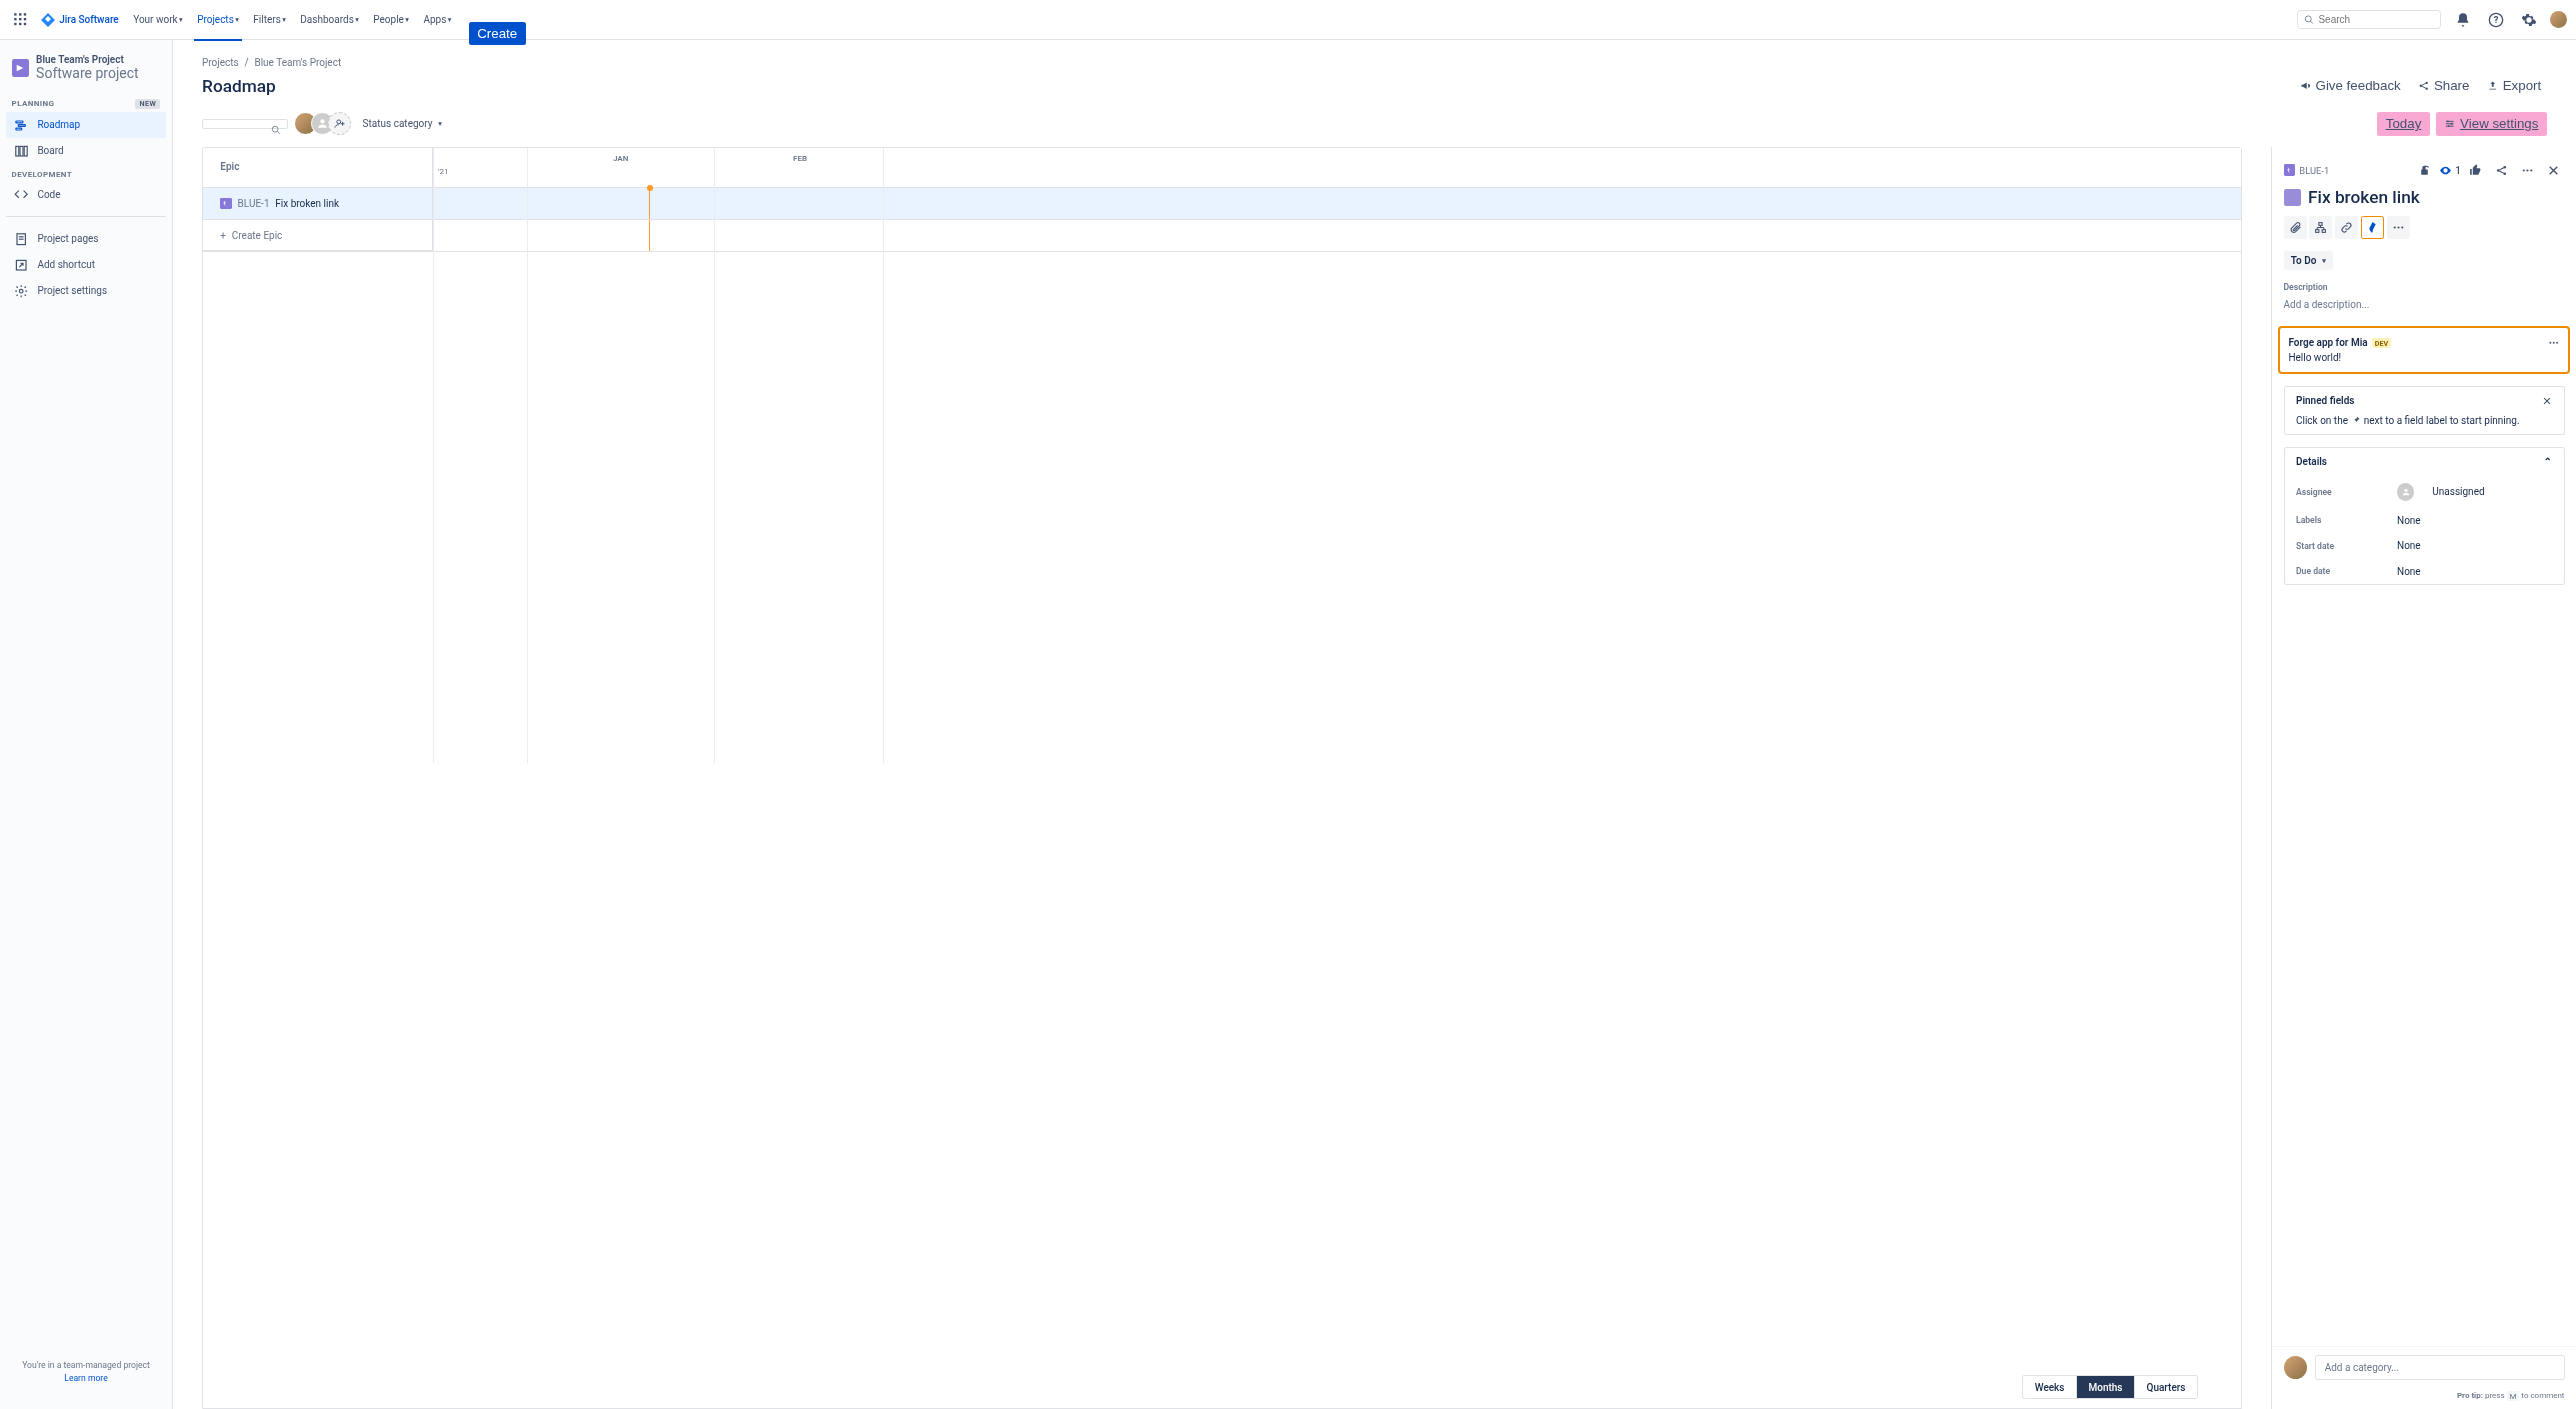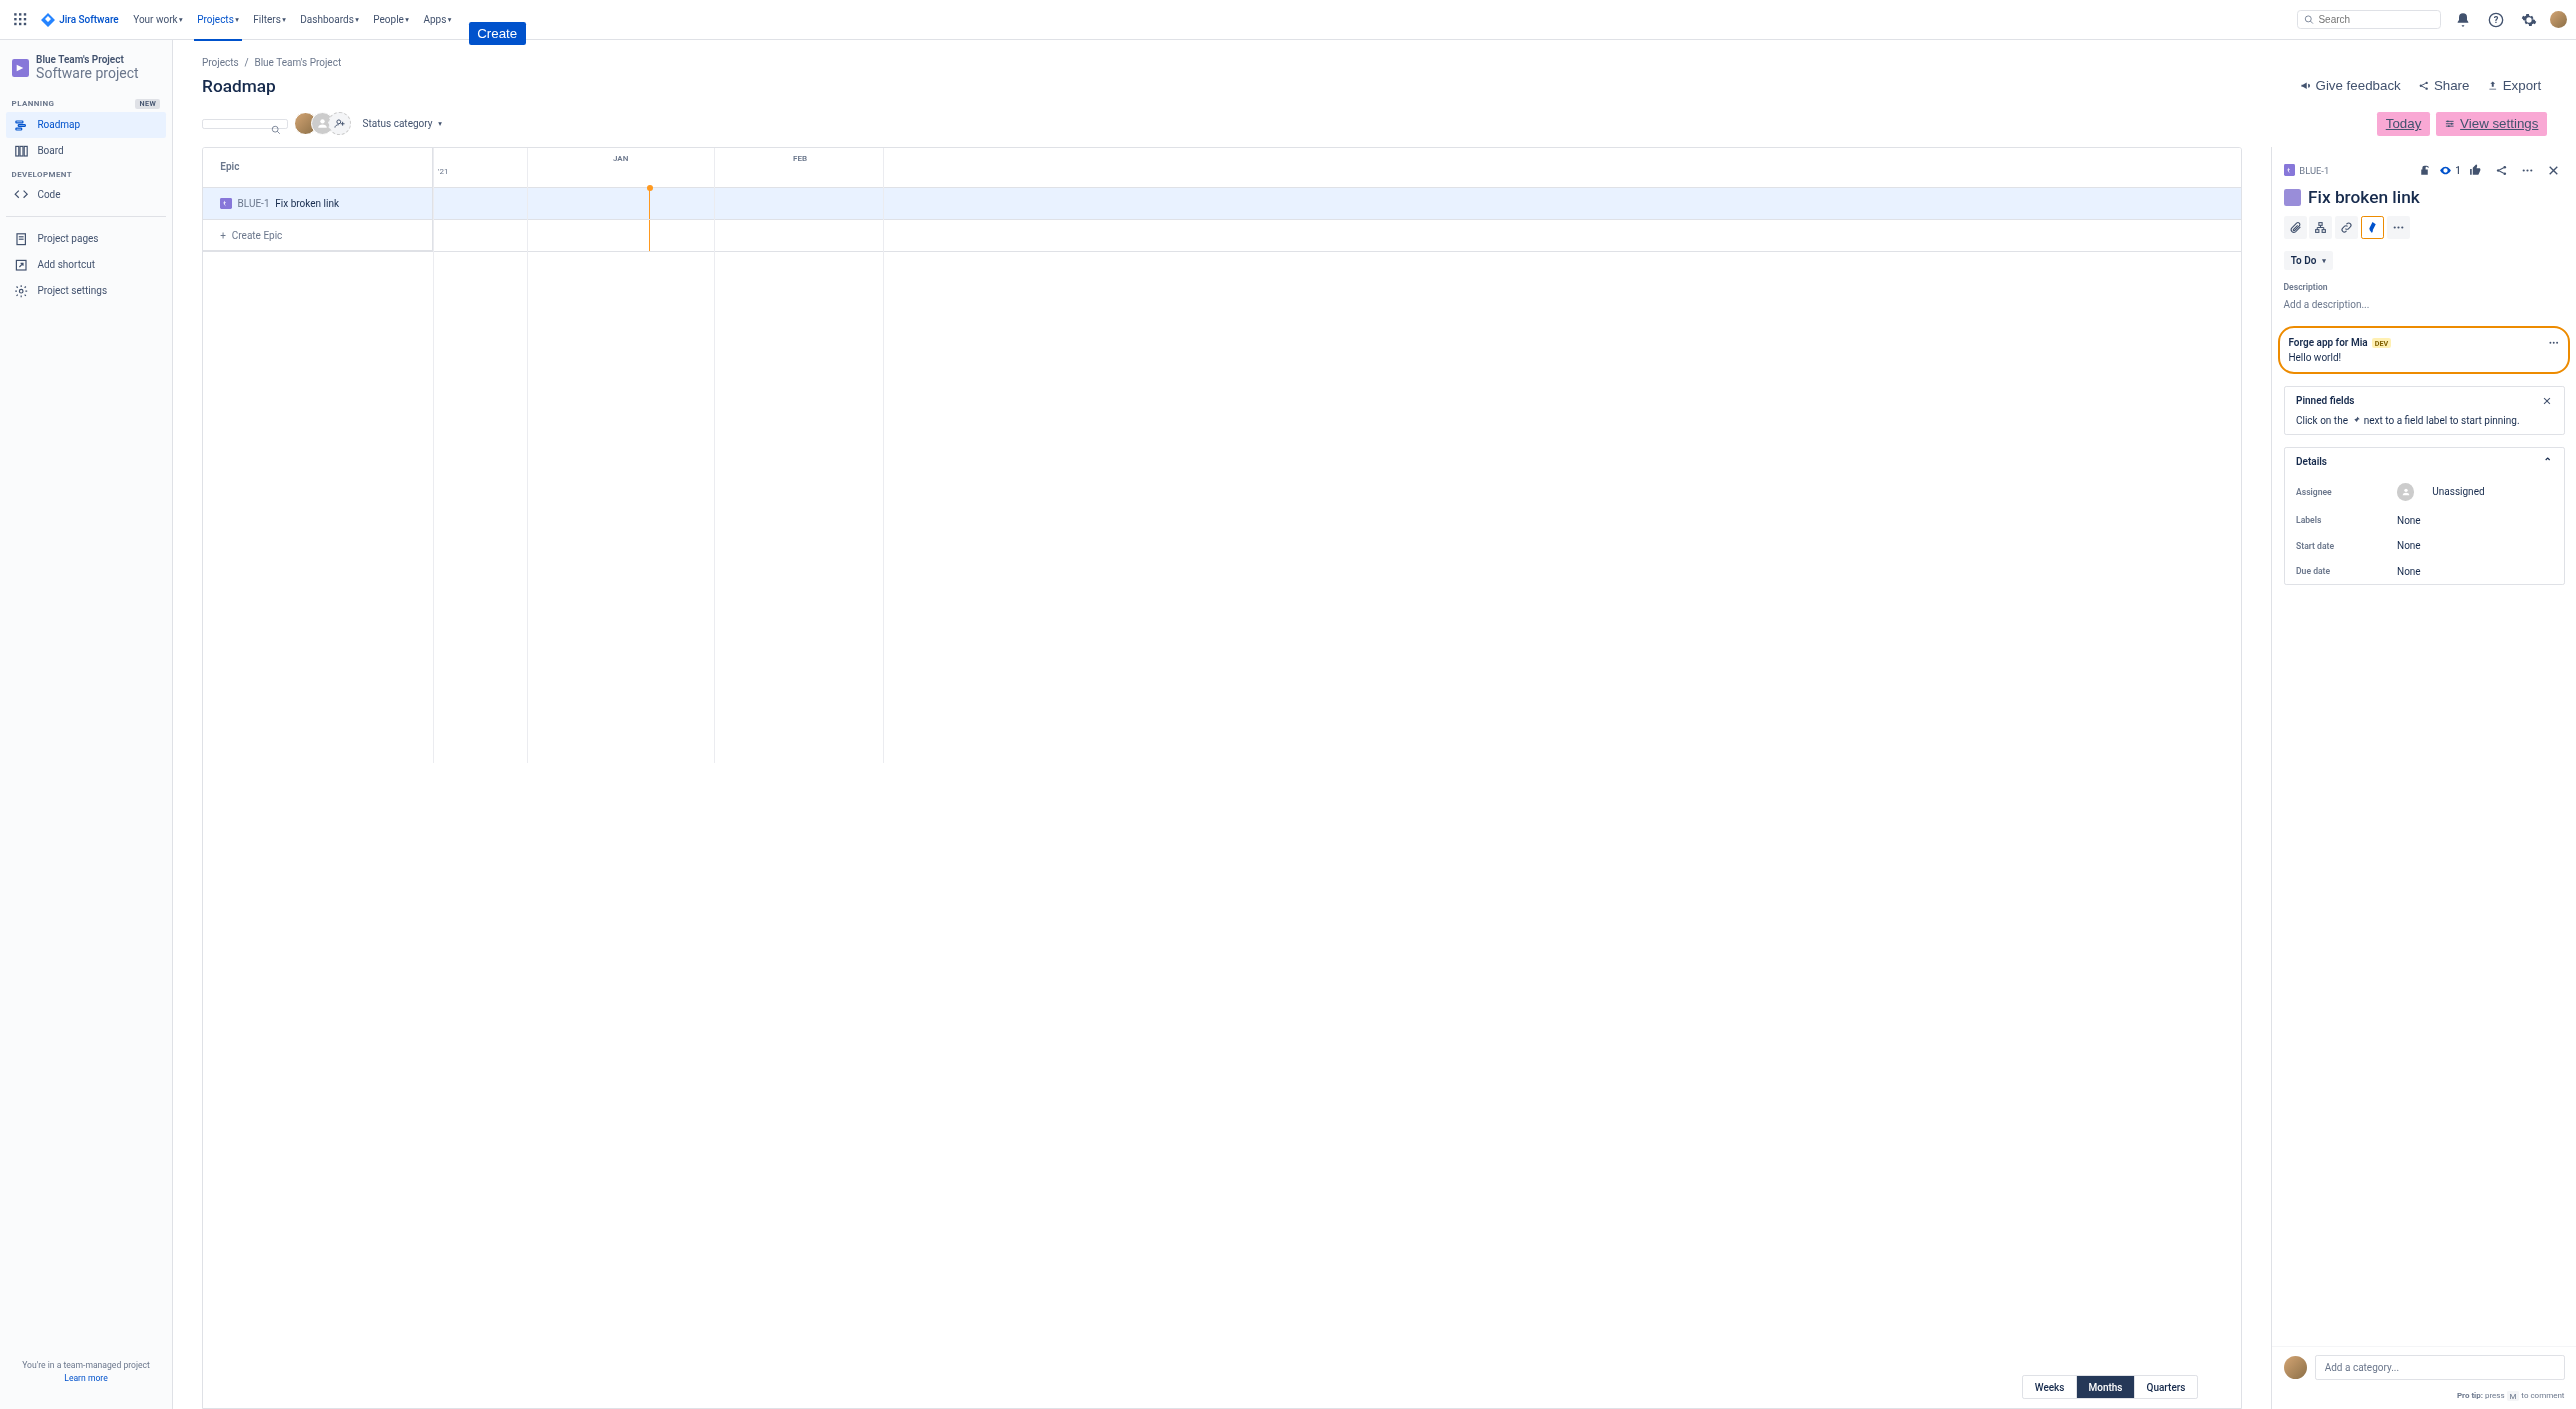--- a/index.html
+++ b/index.html
@@ -98,21 +98,21 @@
 .color-swatch { width:17.3px; height:17.3px; background:#998DD9; border-radius:2.2px;}
 .detail-title { font-size:17.3px; font-weight:500;}
 .detail-actions { display:flex; gap:2.9px; margin-top:8.6px;}
 .sq-btn { width:23px; height:23px; background:#F4F5F7; border-radius:2.2px; display:flex; align-items:center; justify-content:center; cursor:pointer;}
 .sq-btn.highlight { border:1.4px solid #ED8B00; background:#fff;}
 .status-section { padding:5.8px 11.5px;}
 .status-dd { display:inline-flex; align-items:center; gap:5.8px; background:#F4F5F7; padding:4.3px 7.2px; border-radius:2.2px; font-weight:600; cursor:pointer;}
 .desc-section { padding:5.8px 11.5px;}
 .desc-label { font-weight:600; font-size:8.6px; color:#6B778C; margin-bottom:2.9px;}
 .desc-ph { color:#6B778C; padding:4.3px 0;}
-.forge-panel { margin:5.8px 5.8px; border:2.2px solid #ED8B00; border-radius:16px; padding:8.6px;}
+.forge-panel { margin:5.8px 5.8px; border:2.2px solid #ED8B00; border-radius:4px; padding:8.6px;}
 .forge-head { display:flex; justify-content:space-between; align-items:center;}
 .forge-title { font-weight:600; font-size:10px;}
 .dev-tag { background:#FFF0B3; color:#7F5F01; font-size:7.2px; font-weight:700; padding:0.7px 2.9px; border-radius:2.2px; margin-left:4.3px;}
 .forge-body { margin-top:4.3px; font-size:10px;}
 .card { margin:5.8px 11.5px; border:0.7px solid #DFE1E6; border-radius:2.2px;}
 .card-head { padding:8.6px 11.5px; display:flex; justify-content:space-between; align-items:center; font-weight:600; cursor:pointer;}
 .card-body { padding:0 11.5px 8.6px; font-size:10px; color:#172B4D;}
 .pin-text { display:flex; align-items:center; gap:2.9px;}
 .field-row { display:flex; align-items:center; padding:7.2px 11.5px;}
 .field-label { width:101px; font-size:8.6px; font-weight:600; color:#6B778C;}

